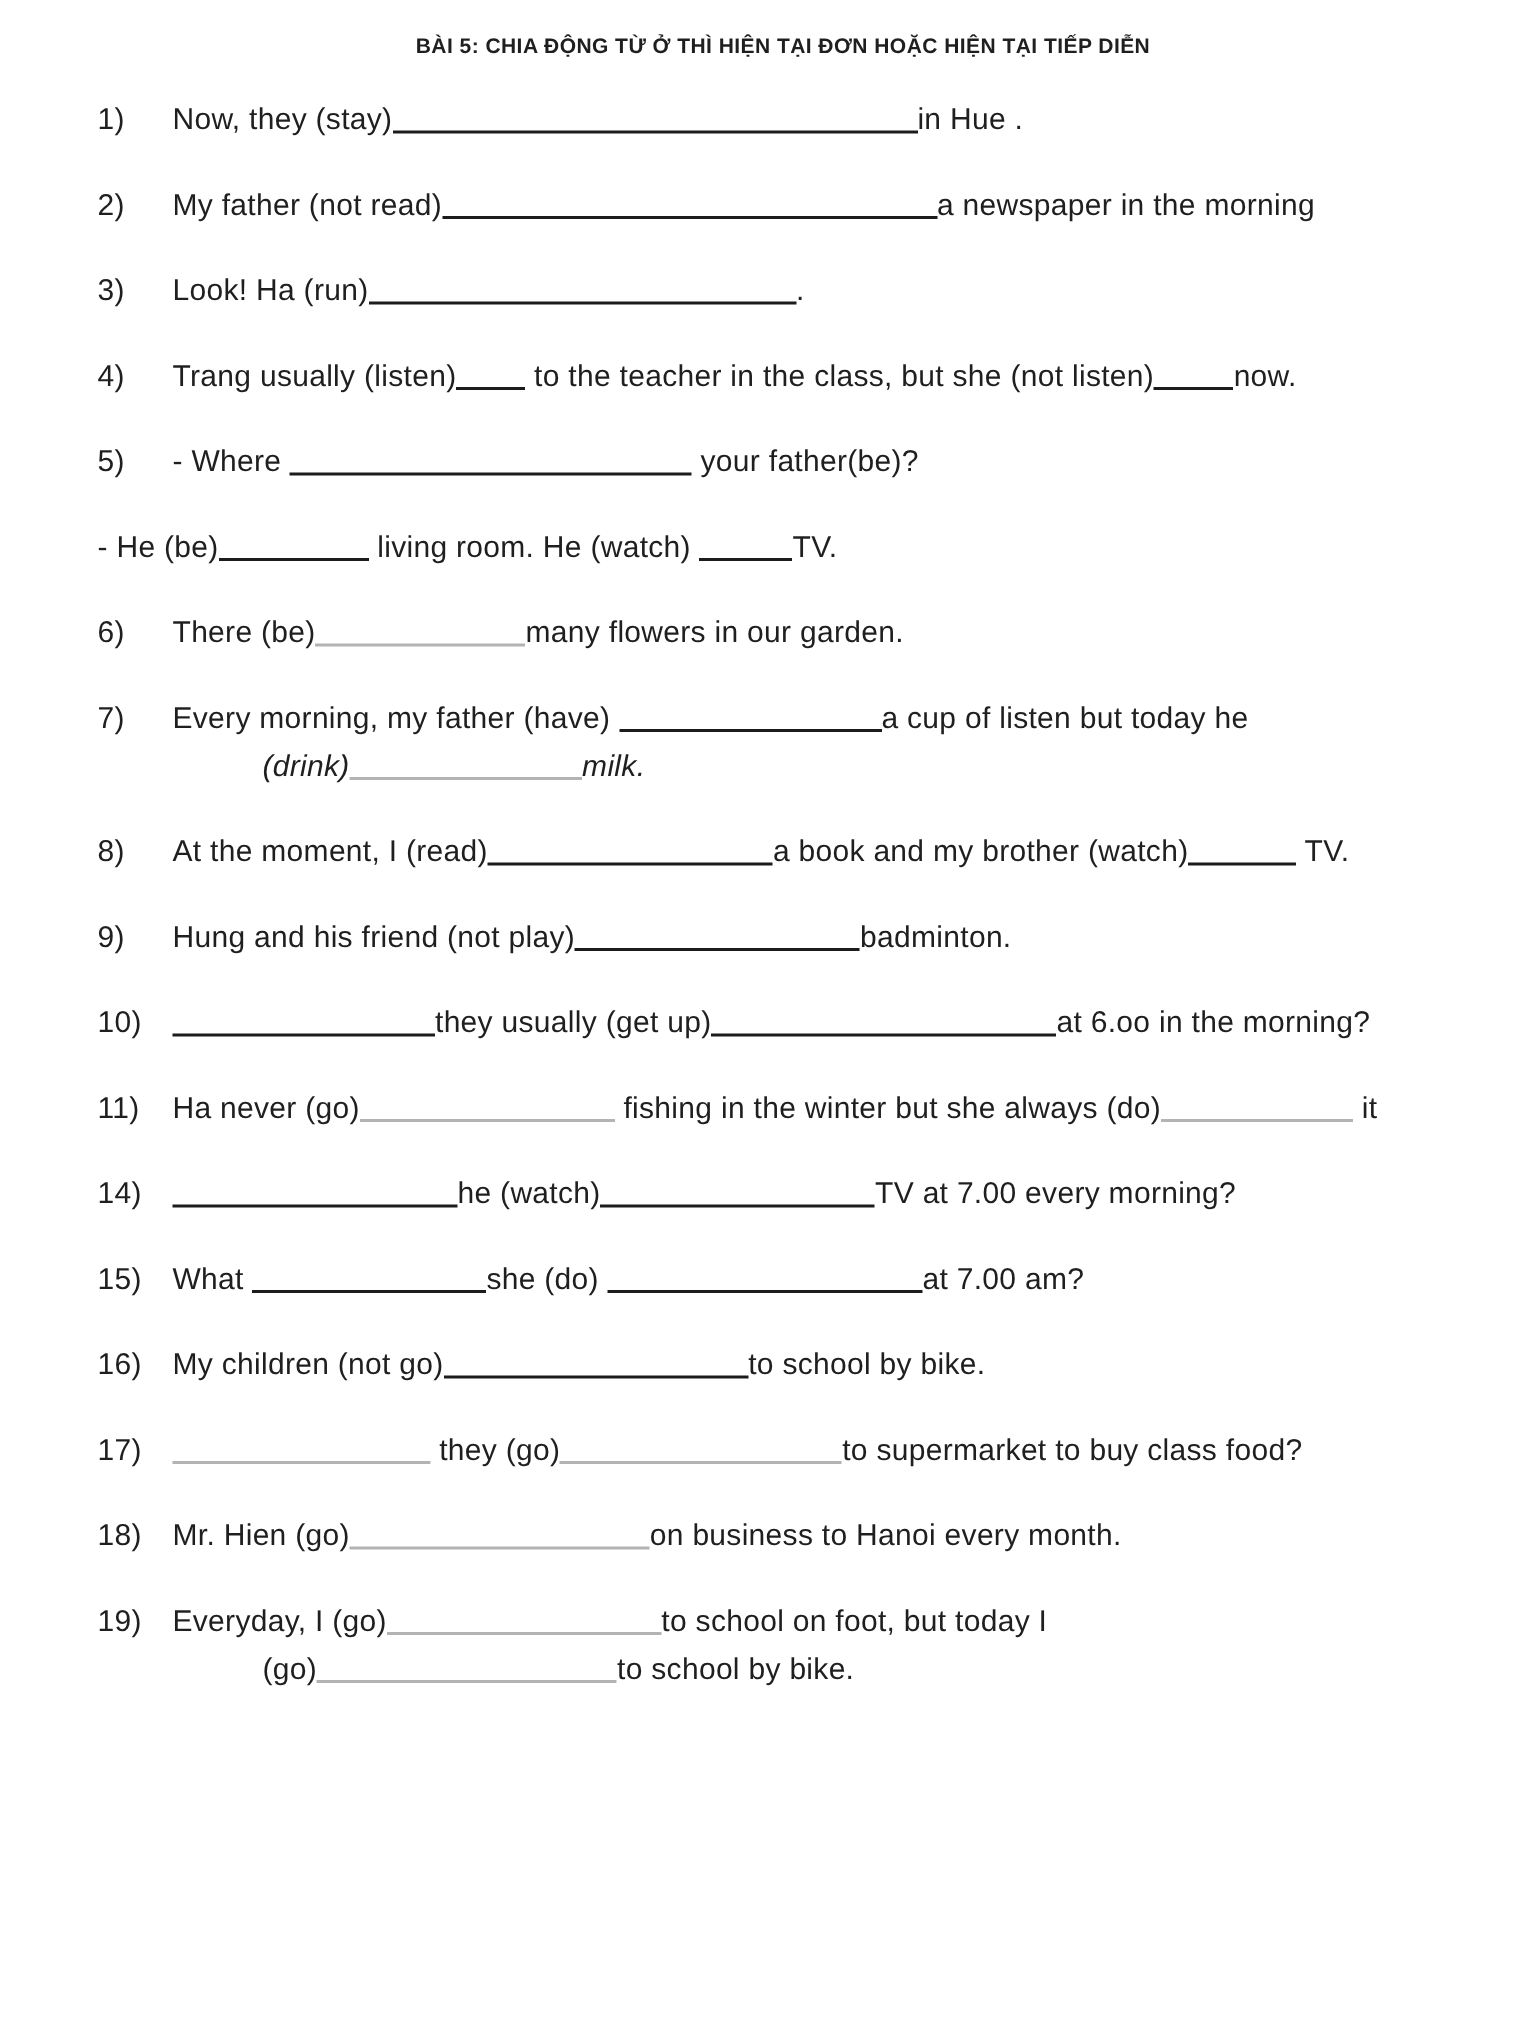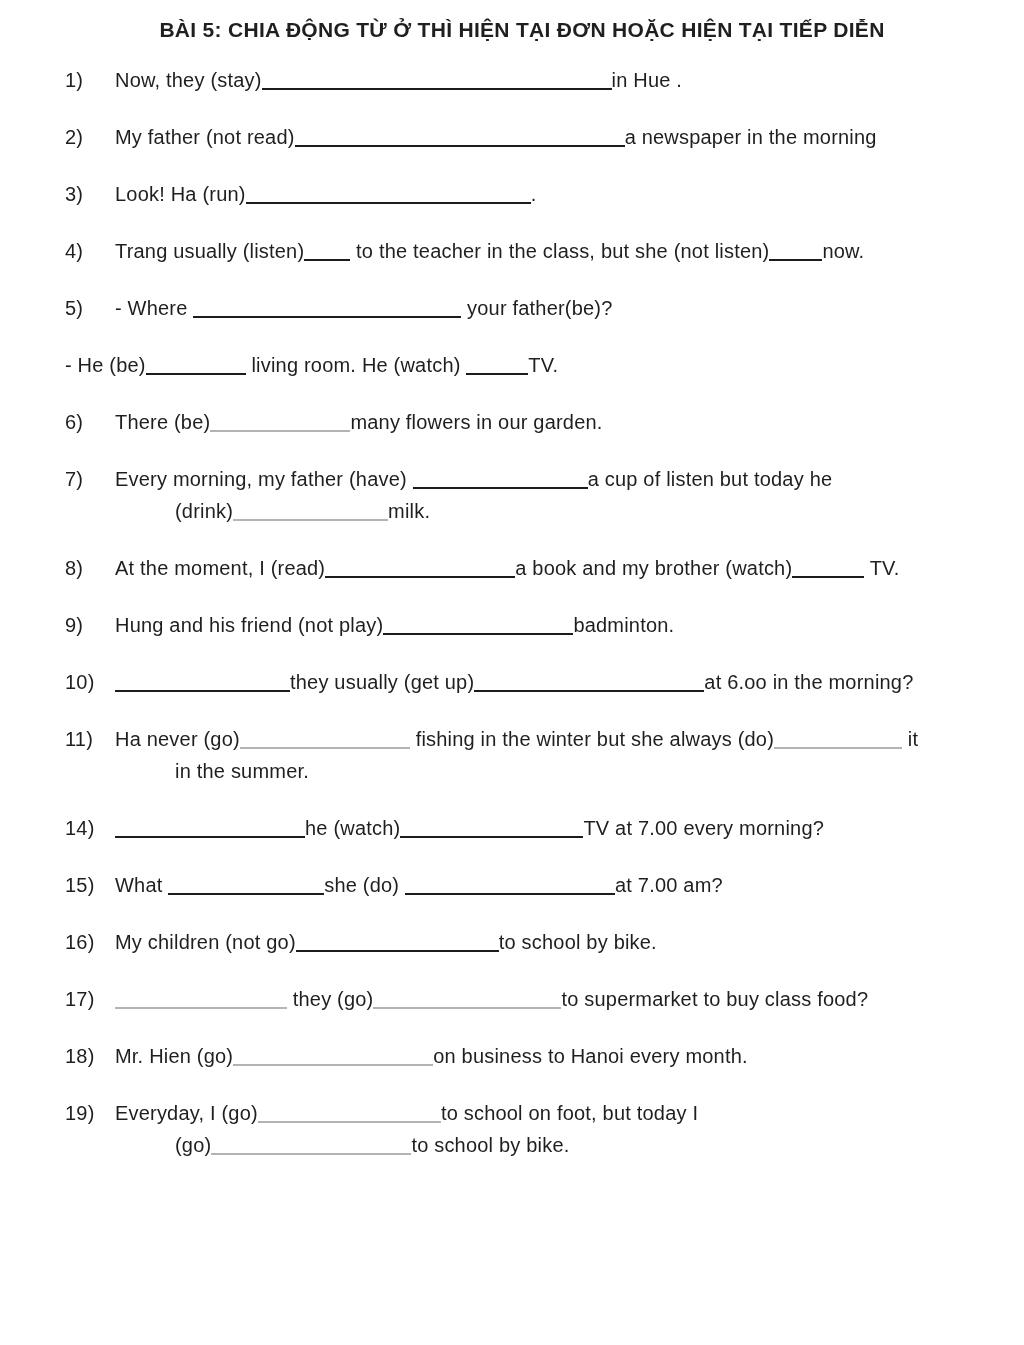--- a/index.html
+++ b/index.html
@@ -14,21 +14,21 @@
   }
   .page {
     width: 1024px;
     height: 1345px;
     background: #ffffff;
     box-sizing: border-box;
     padding-top: 16px;
   }
   .title {
     text-align: center;
-    font-size: 21px;
+    font-size: 14px;
     font-weight: bold;
     letter-spacing: 0.3px;
     line-height: 28px;
     margin: 0 40px 24px 60px;
     white-space: nowrap;
   }
   .exercise-list {
     padding-left: 65px;
     box-sizing: border-box;
   }
@@ -88,34 +88,33 @@
         <div class="line"><span class="num">5)</span><span>- Where </span><span class="blank dark" style="width: 268px;"></span><span> your father(be)?</span></div>
       </div>
       <div class="item">
         <div class="line flush"><span>- He (be)</span><span class="blank dark" style="width: 100px;"></span><span> living room. He (watch) </span><span class="blank dark" style="width: 62px;"></span><span>TV.</span></div>
       </div>
       <div class="item">
         <div class="line"><span class="num">6)</span><span>There (be)</span><span class="blank light" style="width: 140px;"></span><span>many flowers in our garden.</span></div>
       </div>
       <div class="item">
         <div class="line"><span class="num">7)</span><span>Every morning, my father (have) </span><span class="blank dark" style="width: 175px;"></span><span>a cup of listen but today he</span></div>
-        <div class="line" style="padding-left: 110px;"><span>(drink)</span><span class="blank light" style="width: 155px;"></span><span>milk.</span></div>
+        <div class="line" style="padding-left: 110px; font-style: italic;"><span>(drink)</span><span class="blank light" style="width: 155px;"></span><span>milk.</span></div>
       </div>
       <div class="item">
         <div class="line"><span class="num">8)</span><span>At the moment, I (read)</span><span class="blank dark" style="width: 190px;"></span><span>a book and my brother (watch)</span><span class="blank dark" style="width: 72px;"></span><span> TV.</span></div>
       </div>
       <div class="item">
         <div class="line"><span class="num">9)</span><span>Hung and his friend (not play)</span><span class="blank dark" style="width: 190px;"></span><span>badminton.</span></div>
       </div>
       <div class="item">
         <div class="line"><span class="num">10)</span><span class="blank dark" style="width: 175px;"></span><span>they usually (get up)</span><span class="blank dark" style="width: 230px;"></span><span>at 6.oo in the morning?</span></div>
       </div>
       <div class="item">
         <div class="line"><span class="num">11)</span><span>Ha never (go)</span><span class="blank light" style="width: 170px;"></span><span> fishing in the winter but she always (do)</span><span class="blank light" style="width: 128px;"></span><span> it</span></div>
-        <div class="line" style="padding-left: 110px;"><span>in the summer.</span></div>
       </div>
       <div class="item">
         <div class="line"><span class="num">14)</span><span class="blank dark" style="width: 190px;"></span><span>he (watch)</span><span class="blank dark" style="width: 183px;"></span><span>TV at 7.00 every morning?</span></div>
       </div>
       <div class="item">
         <div class="line"><span class="num">15)</span><span>What </span><span class="blank dark" style="width: 156px;"></span><span>she (do) </span><span class="blank dark" style="width: 210px;"></span><span>at 7.00 am?</span></div>
       </div>
       <div class="item">
         <div class="line"><span class="num">16)</span><span>My children (not go)</span><span class="blank dark" style="width: 203px;"></span><span>to school by bike.</span></div>
       </div>

